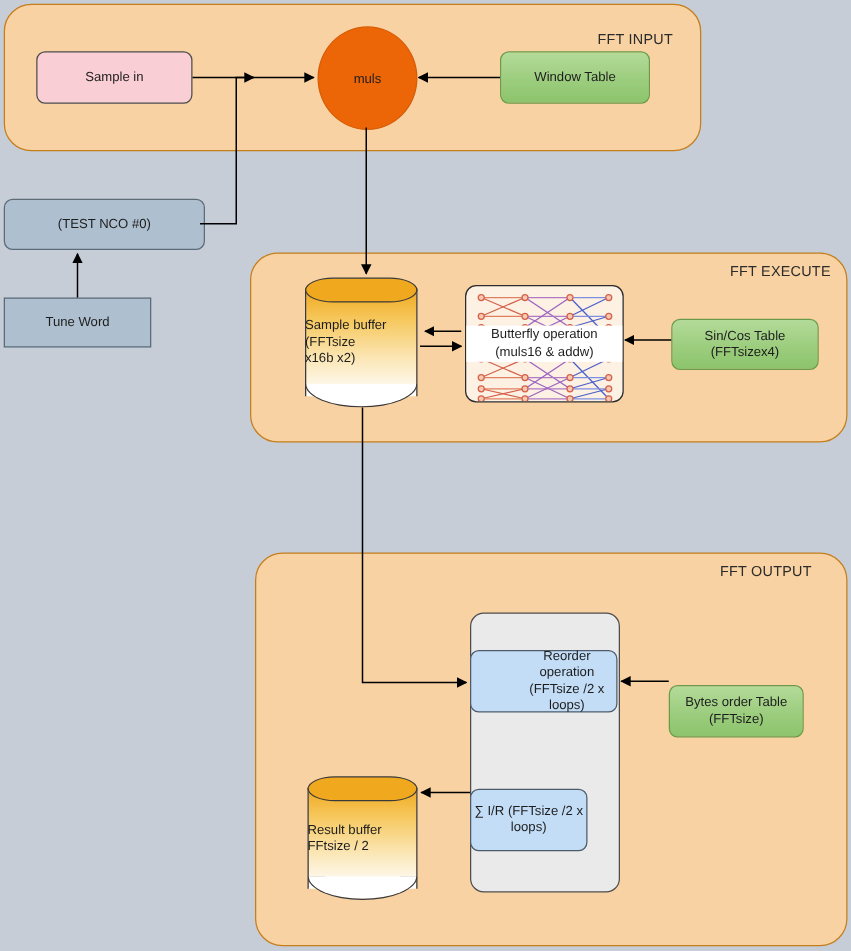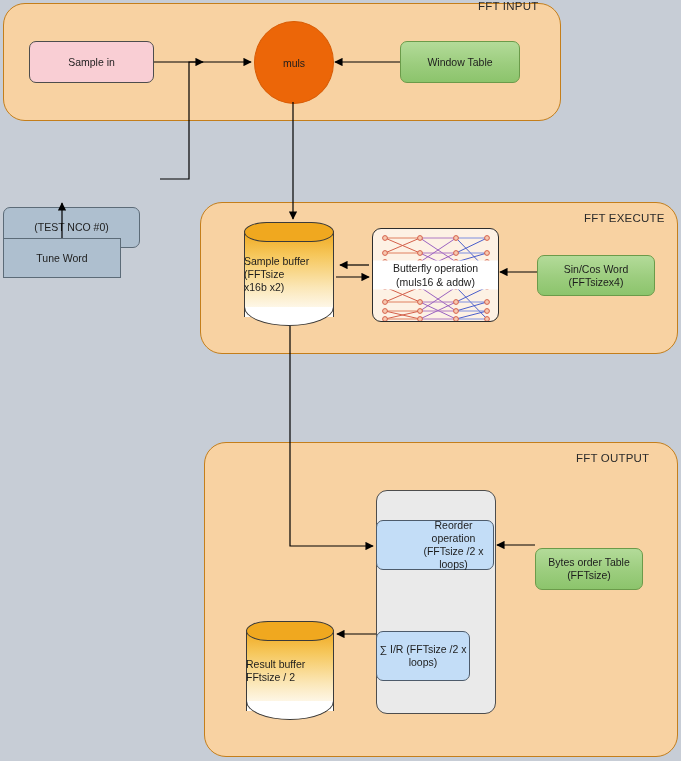--- a/index.html
+++ b/index.html
@@ -126,35 +126,35 @@
   
   #wires{position:absolute;left:0;top:0;pointer-events:none;}
 </style>
 </head>
 <body>
 
 <div id="canvas">
 
   <div class="group" style="left:3px;top:3px;width:558px;height:118px;">
   </div>
-  <div class="group-title" style="left:478px;top:0;">FFT INPUT</div>
+  <div class="group-title" style="left:478px;top:26px;">FFT INPUT</div>
 
   <div class="node pink" style="left:29px;top:41px;width:125px;height:42px;">
     <span>Sample in</span>
   </div>
 
   <div class="ellipse" style="left:254px;top:21px;width:78px;height:81px;">
     <span>muls</span>
   </div>
 
   <div class="node green" style="left:400px;top:41px;width:120px;height:42px;">
     <span>Window Table</span>
   </div>
 
-  <div class="node steel round" style="left:3px;top:159px;width:137px;height:41px;margin-top:48px;">
+  <div class="node steel round" style="left:3px;top:159px;width:161px;height:41px;">
     <span>(TEST NCO #0)</span>
   </div>
 
   <div class="node steel" style="left:3px;top:238px;width:118px;height:40px;">
     <span>Tune Word</span>
   </div>
 
   <div class="group" style="left:200px;top:202px;width:478px;height:152px;">
   </div>
   <div class="group-title" style="left:584px;top:212px;">FFT EXECUTE</div>
@@ -264,21 +264,21 @@
           <circle cx="114" cy="82" r="2.4"></circle>
             <circle cx="114" cy="90" r="2.4"></circle>
         </g>
       </g>
     </svg>
     <div class="bf-label">Butterfly operation
 (muls16 &amp; addw)</div>
   </div>
 
   <div class="node green" style="left:537px;top:255px;width:118px;height:41px;">
-    <span>Sin/Cos Word
+    <span>Sin/Cos Table
 (FFTsizex4)</span>
   </div>
 
   <div class="group" style="left:204px;top:442px;width:474px;height:315px;">
   </div>
   <div class="group-title" style="left:576px;top:452px;">FFT OUTPUT</div>
 
   <div class="grey-stack" style="position:absolute;left:376px;top:490px;width:118px;height:222px;"></div>
 
   <div class="node blue-box" style="left:376px;top:520px;width:118px;height:50px;padding-left:37px;">

